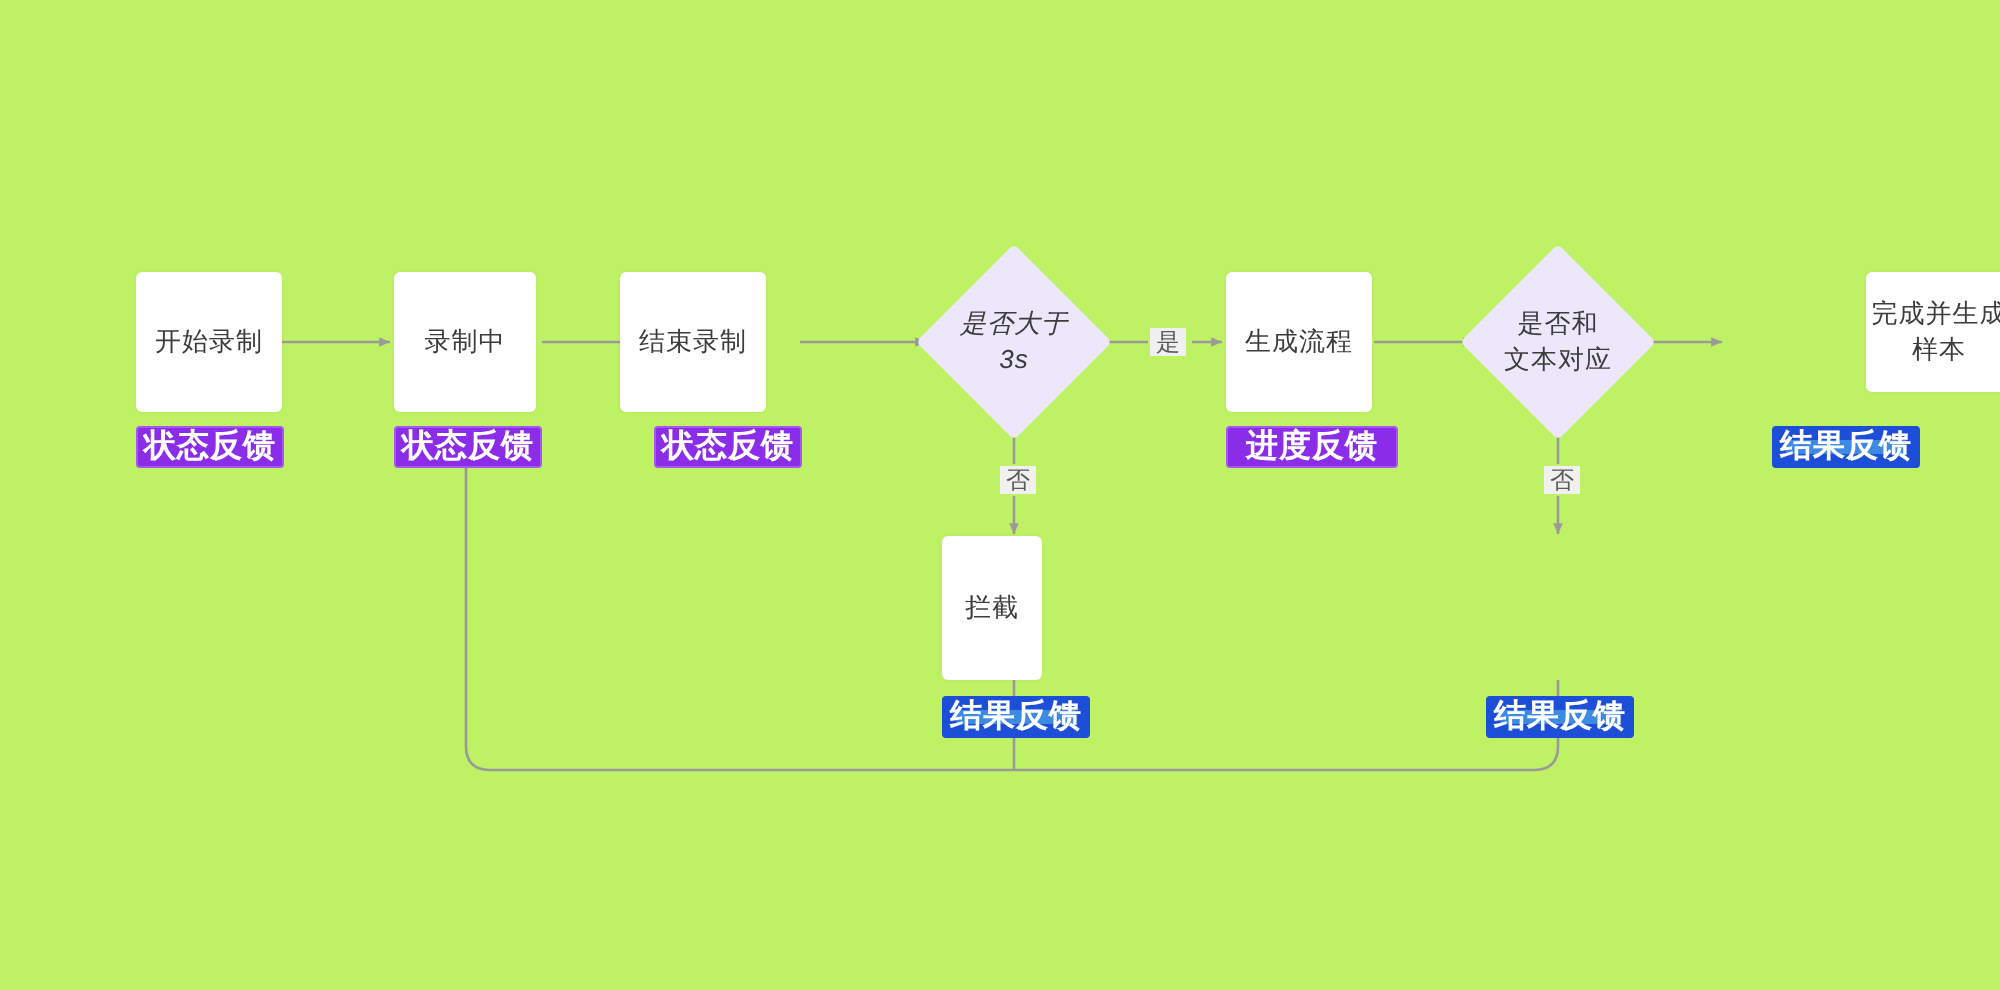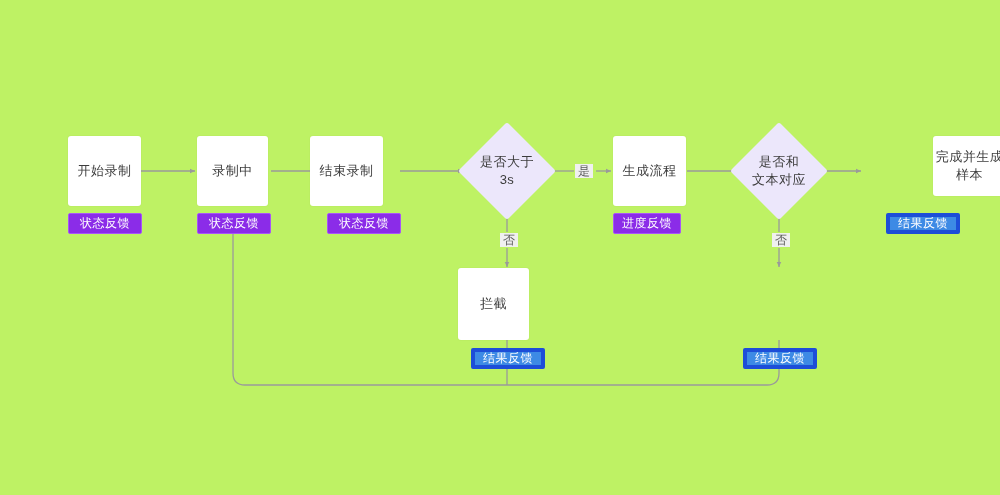--- a/index.html
+++ b/index.html
@@ -65,34 +65,35 @@
     line-height: 18px;
     letter-spacing: 0.5px;
   }
   .badge {
     position: absolute;
     height: 21px;
     display: flex;
     align-items: center;
     justify-content: center;
     color: #ffffff;
-    font-size: 12px;
+    font-size: 16px;
     line-height: 21px;
     letter-spacing: 0.5px;
     border-radius: 2px;
     box-sizing: border-box;
     white-space: nowrap;
+    font-weight: bold;
   }
   .badge.purple {
     background: #8b2ce8;
     border: 1px solid #a855f7;
   }
   .badge.blue {
     background: #3d8ae5;
-    border: 4px solid #1d4ed8;
+    border: 7px solid #1d4ed8;
   }
   .edge-label {
     position: absolute;
     color: #5a5a5a;
     font-size: 12px;
     line-height: 14px;
     background: #f0f0f0;
     padding: 0 3px;
     white-space: nowrap;
   }
@@ -142,57 +143,57 @@
   <div class="node" style="left:197px; top:136px; width:71px; height:70px;">
     <span>录制中</span>
   </div>
 
   <div class="node" style="left:310px; top:136px; width:73px; height:70px;align-items:center;">
     <span>结束录制</span>
   </div>
 
   <div class="diamond-wrap" style="left:458px; top:122px; width:98px; height:98px;">
     <div class="diamond-shape"></div>
-    <div class="diamond-label" style="white-space:pre-line;">是否大于
+    <div class="diamond-label" style="white-space:pre-line;font-style:italic;">是否大于
 3s</div>
   </div>
 
   <div class="node" style="left:613px; top:136px; width:73px; height:70px;">
     <span>生成流程</span>
   </div>
 
   <div class="diamond-wrap" style="left:730px; top:122px; width:98px; height:98px;">
     <div class="diamond-shape"></div>
     <div class="diamond-label" style="white-space:pre-line;">是否和
 文本对应</div>
   </div>
 
   <div class="node" style="left:908px; top:136px; width:73px; height:60px; white-space:pre-line;margin-left:25px;">
     <span>完成并生成
 样本</span>
   </div>
 
-  <div class="node" style="left:458px; top:268px; width:71px; height:72px;align-items:center;">
+  <div class="node" style="left:471px; top:268px; width:50px; height:72px;align-items:center;">
     <span>拦截</span>
   </div>
 
 
   <div class="badge purple" style="left:68px; top:213px; width:74px;">
     <span>状态反馈</span>
   </div>
 
   <div class="badge purple" style="left:197px; top:213px; width:74px;">
     <span>状态反馈</span>
   </div>
 
   <div class="badge purple" style="left:327px; top:213px; width:74px;">
     <span>状态反馈</span>
   </div>
 
-  <div class="badge purple" style="left:613px; top:213px; width:68px;">
+  <div class="badge purple" style="left:613px; top:213px; width:86px;">
     <span>进度反馈</span>
   </div>
 
   <div class="badge blue" style="left:886px; top:213px; width:74px;">
     <span>结果反馈</span>
   </div>
 
   <div class="badge blue" style="left:471px; top:348px; width:74px;">
     <span>结果反馈</span>
   </div>

